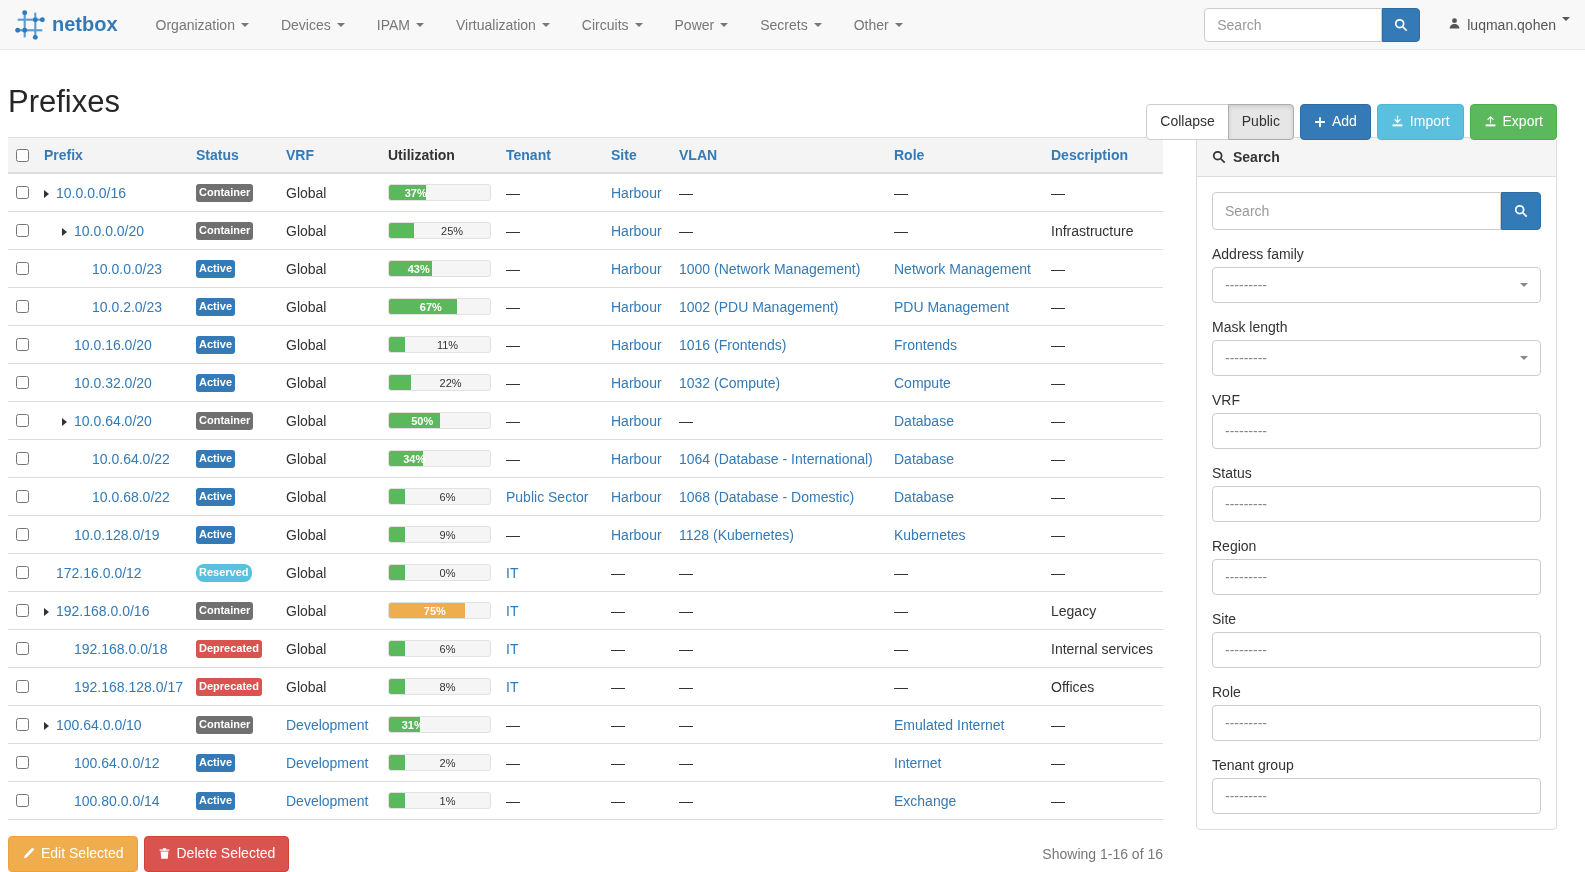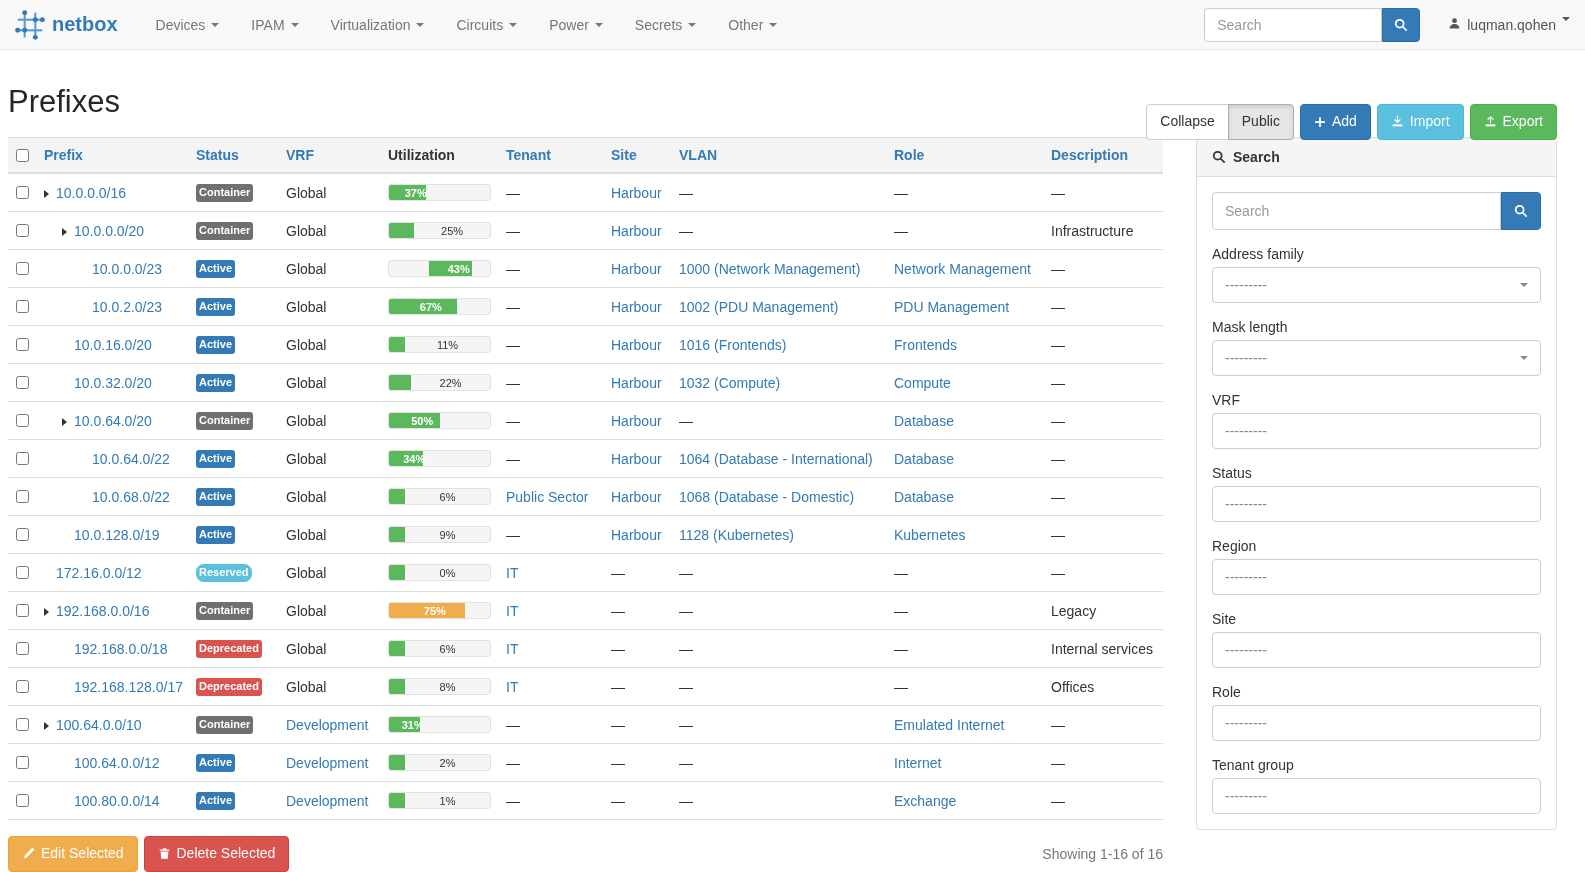--- a/index.html
+++ b/index.html
@@ -141,20 +141,24 @@
         <circle cx="3" cy="23" r="2.8"></circle>
           <circle cx="31" cy="11" r="2.8"></circle>
         <circle cx="11" cy="23" r="2.8"></circle>
           <circle cx="23" cy="11" r="2.8"></circle>
       </g>
     </svg>
     <span>netbox</span>
   </div>
 
   <ul class="nav-menu" id="nav-menu">
+      <li class="nav-item">
+      <span>Organization</span>
+      <i class="caret"></i>
+    </li>
       <li class="nav-item">
       <span>Devices</span>
       <i class="caret"></i>
     </li>
       <li class="nav-item">
       <span>IPAM</span>
       <i class="caret"></i>
     </li>
       <li class="nav-item">
       <span>Virtualization</span>
@@ -325,21 +329,21 @@
           <td>
                 <input type="checkbox" style="">
               </td>
           <td>
             <span class="indent" style="width: 36px;"></span><i class="tree-caret" style="visibility: hidden;"></i><a class="link">10.0.0.0/23</a>
           </td>
           <td><span class="badge badge-active">Active</span></td>
           <td><span class="cell-vrf cell-plain">Global</span></td>
           <td>
             <div class="util-track">
-              <div class="util-fill" style="width: 43%; margin-left: 40px;">43%</div>
+              <div class="util-fill" style="width: 43%;">43%</div>
               <div class="util-rest"></div>
             </div>
           </td>
           <td><span class="cell-tenant cell-plain">—</span></td>
           <td><span class="cell-site link">Harbour</span></td>
           <td><span class="cell-vlan link">1000 (Network Management)</span></td>
           <td><span class="cell-role link">Network Management</span></td>
           <td><span class="cell-plain">—</span></td>
         </tr>
             <tr>

